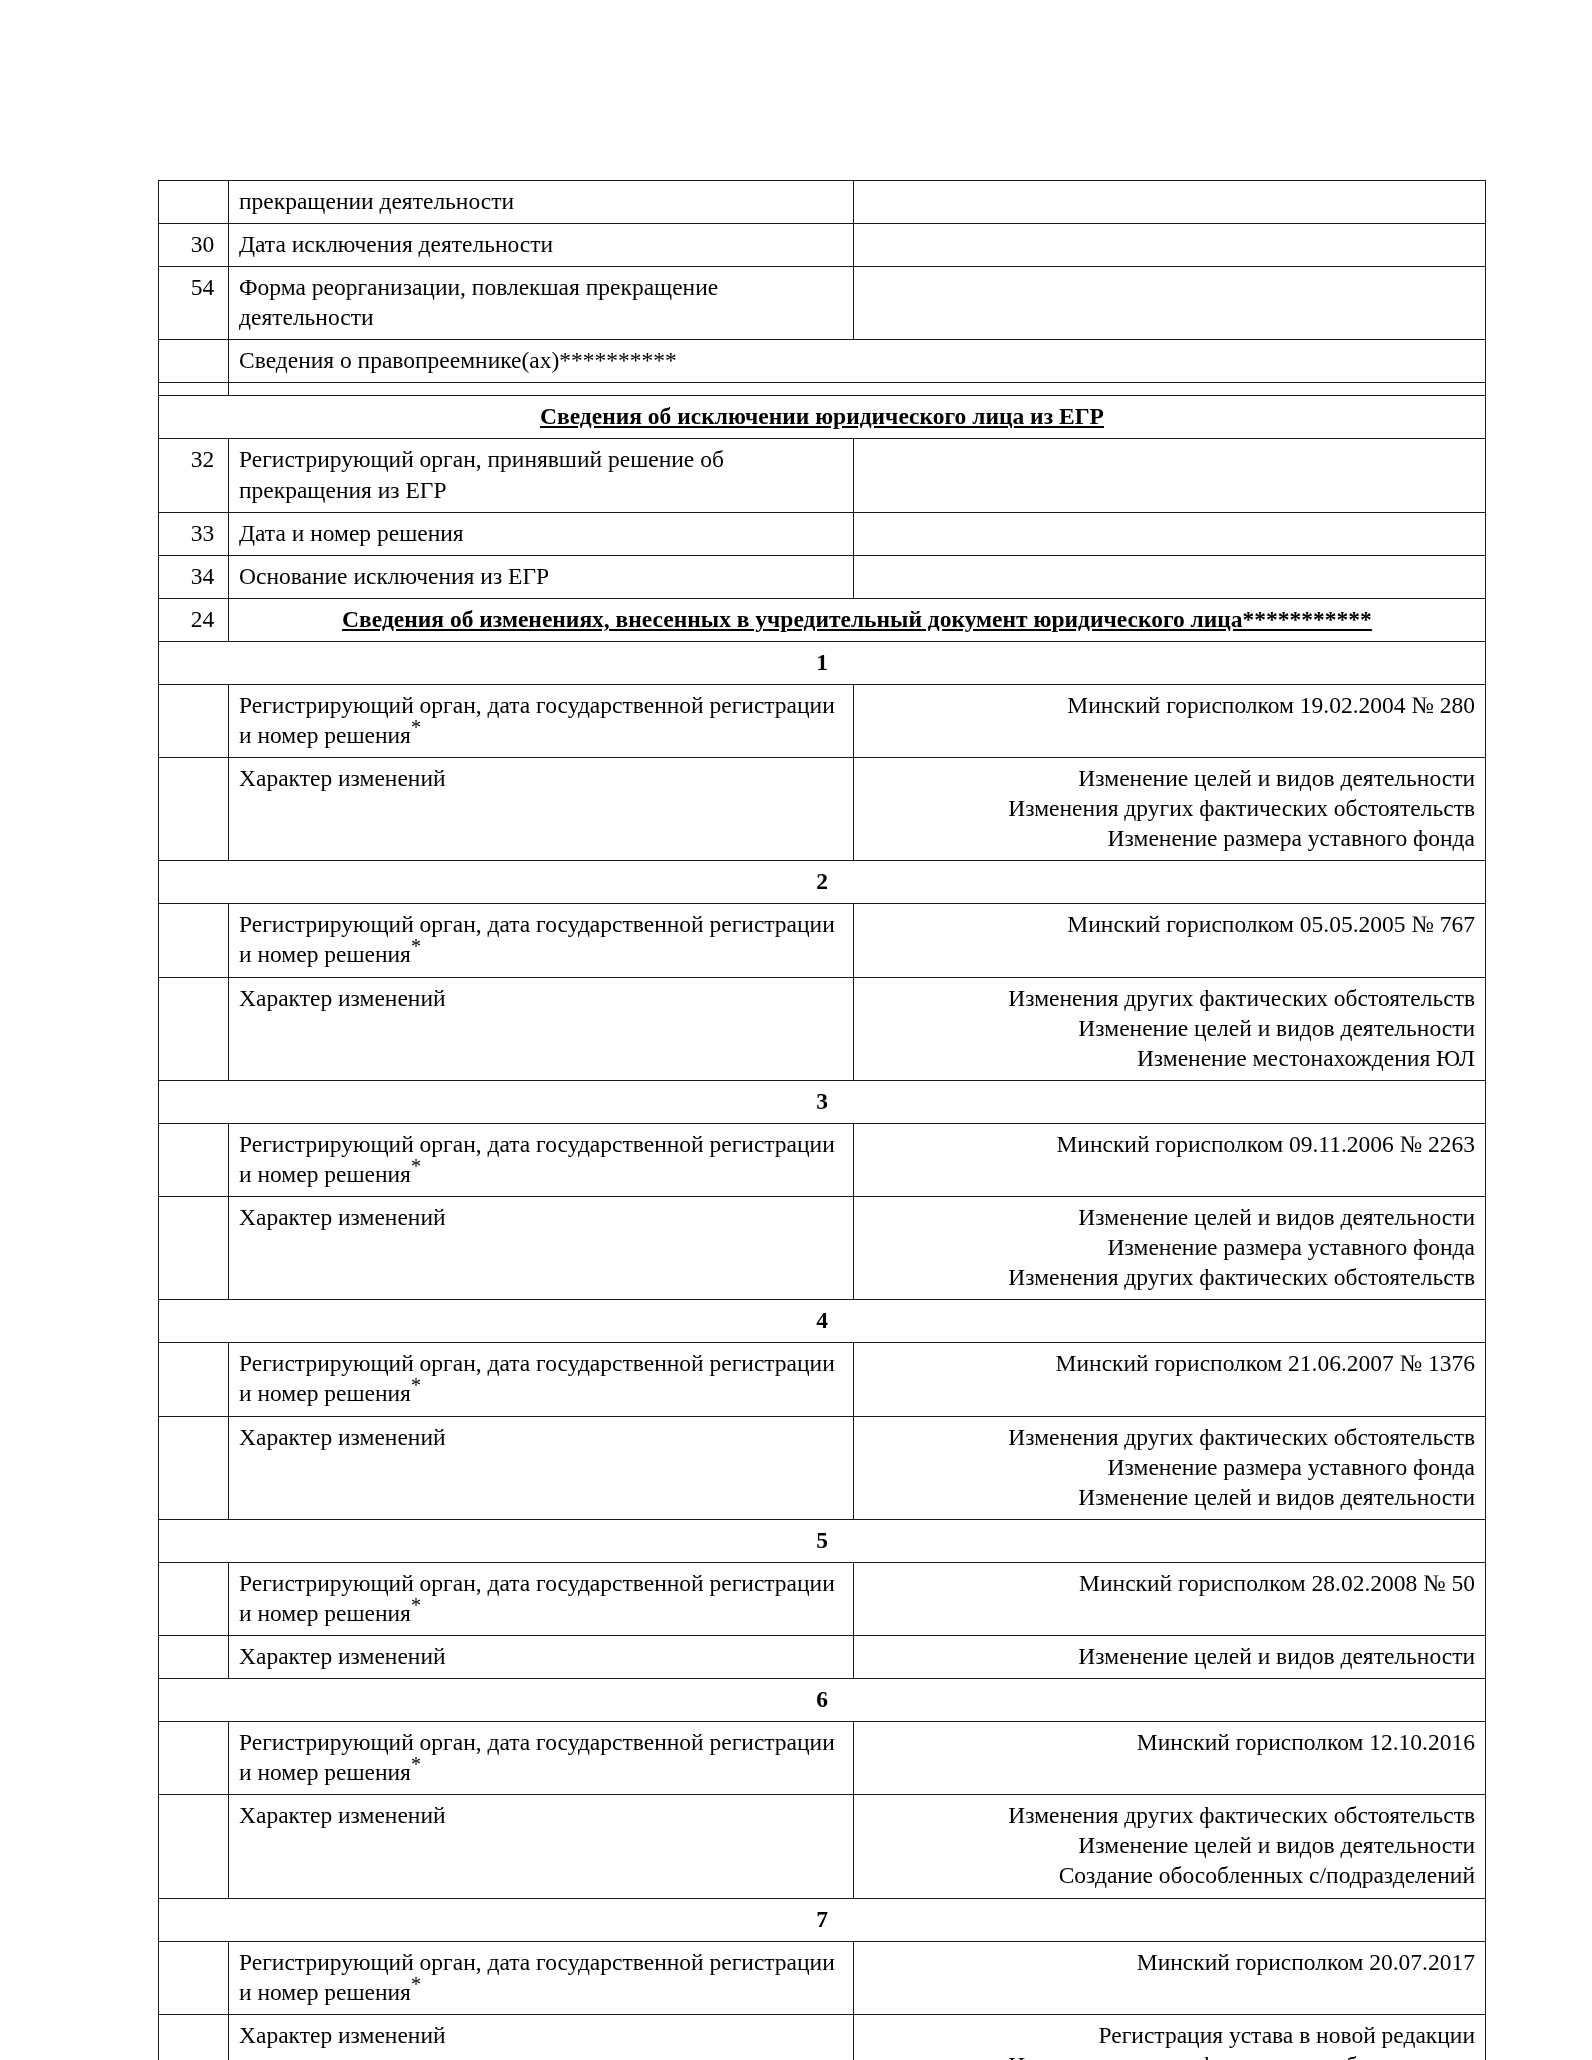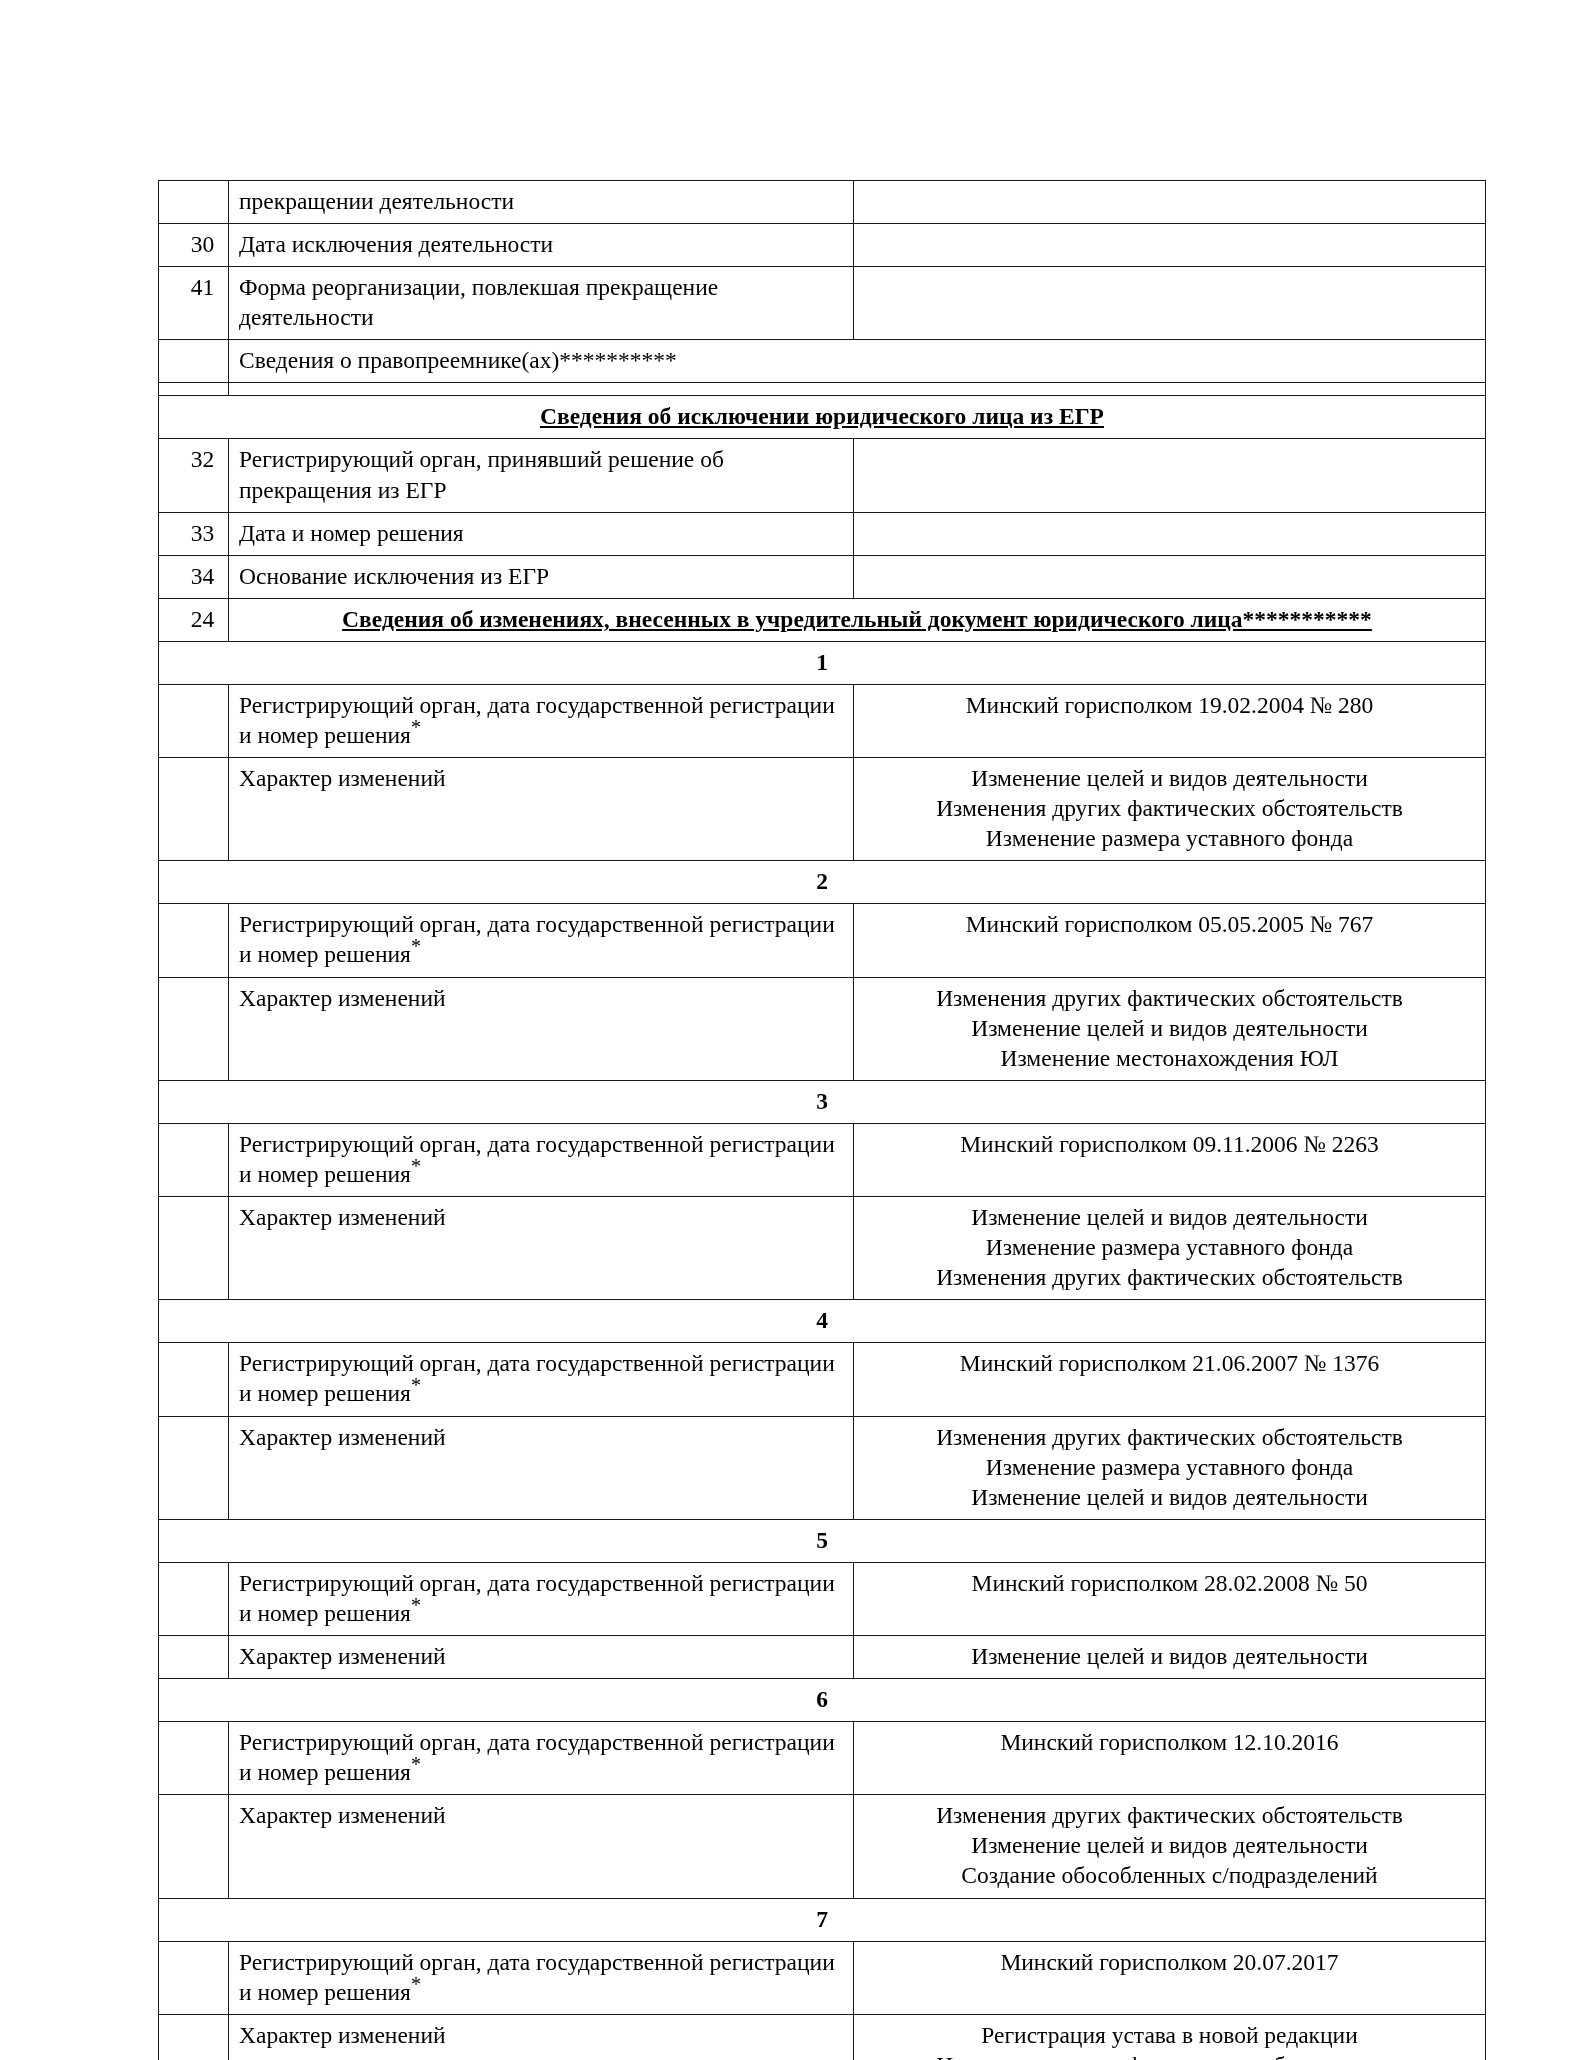--- a/index.html
+++ b/index.html
@@ -41,21 +41,21 @@
   col.c-num   { width: 70px; }
   col.c-label { width: 625px; }
   col.c-value { width: 632px; }
 
   td.num {
     text-align: center;
     padding-left: 20px;
     padding-right: 2px;
   }
   td.label { text-align: left; }
-  td.value { text-align: center; margin-top: 20px; }
+  td.value { text-align: right; margin-top: 20px; }
 
   td.center-bold {
     text-align: center;
     font-weight: bold;
     text-decoration: underline;
   }
   td.center-plain {
     text-align: left;
     font-weight: normal;
   }
@@ -83,21 +83,21 @@
           <td class="num"></td>
           <td class="label">прекращении деятельности</td>
           <td class="value"></td>
         </tr>
         <tr>
           <td class="num">30</td>
           <td class="label">Дата исключения деятельности</td>
           <td class="value"></td>
         </tr>
         <tr>
-          <td class="num">41</td>
+          <td class="num">54</td>
           <td class="label">Форма реорганизации, повлекшая прекращение деятельности</td>
           <td class="value"></td>
         </tr>
         <tr>
           <td class="num"></td>
           <td class="center-plain" colspan="2">Сведения о правопреемнике(ах)**********</td>
         </tr>
         <tr>
           <td class="num"></td>
           <td class="empty" colspan="2"></td>

